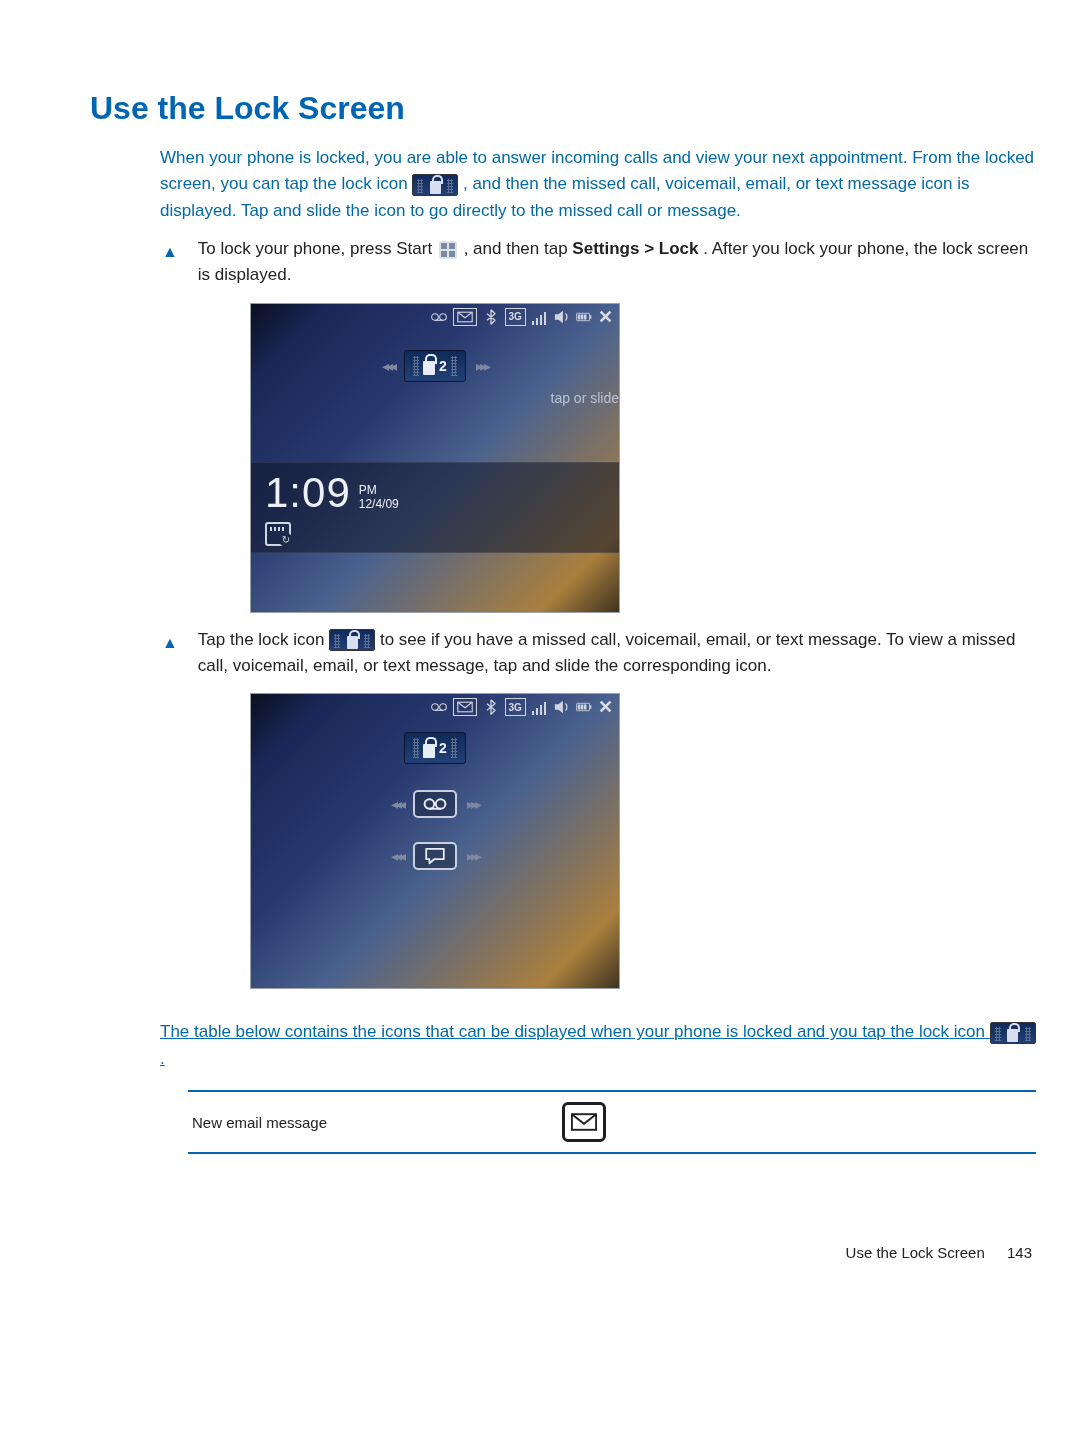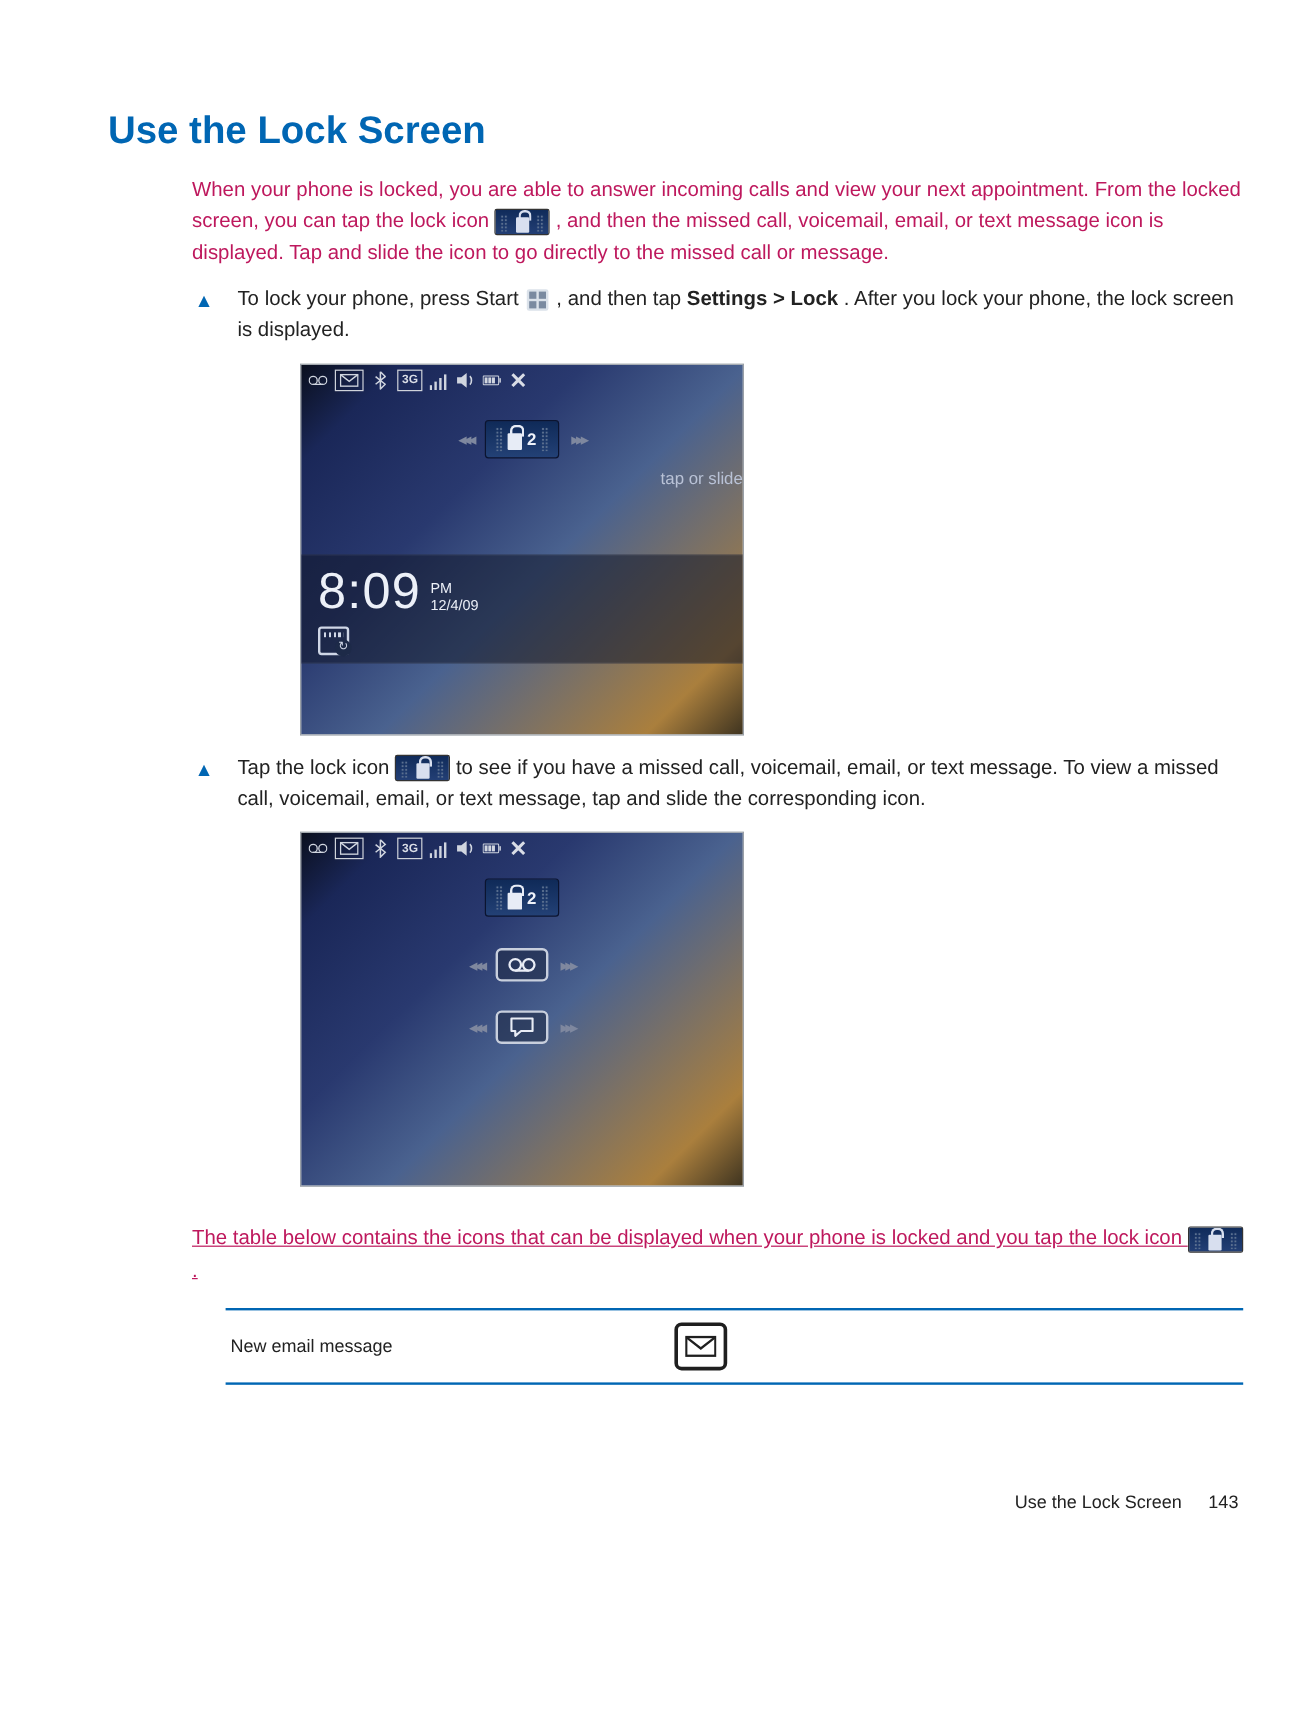--- a/index.html
+++ b/index.html
@@ -18,21 +18,21 @@
     color: #0066b3;
     font-family: Arial, Helvetica, sans-serif;
     font-weight: bold;
     font-size: 32px;
     margin: 0 0 18px 0;
   }
   .body-text {
     margin-left: 70px;
     font-size: 17px;
     line-height: 1.55;
-    color: #be185d;
+    color: #0369a1;
   }
   .body-text p { margin: 0 0 8px 0; }
   .bullet-row {
     margin-left: 72px;
     display: flex;
     align-items: flex-start;
     gap: 20px;
     margin-top: 12px;
     font-size: 17px;
     line-height: 1.55;
@@ -108,21 +108,21 @@
     border: 1px solid #9aa0a7;
     background: linear-gradient(135deg,#0a0f1e 0%,#1a2758 12%,#29396f 35%,#4a628f 55%,#aa7f3d 88%,#3f3420 100%);
     position: relative;
     overflow:hidden;
   }
   .device-shot.first { height: 310px; }
   .device-shot.second { height: 296px; }
 
   .statusbar{
     position:absolute;top:0;left:0;right:0;height:26px;
-    display:flex;align-items:center;justify-content:flex-start;
+    display:flex;align-items:center;justify-content:flex-end;
     gap:6px;padding:0 6px;
     font-size:12px;color:#d9dde6;
   }
   .statusbar .ic{
     display:inline-flex;align-items:center;justify-content:center;
     height:18px;
   }
   .statusbar .box{
     border:1px solid #cfd3da;padding:1px 3px;font-size:10px;font-weight:bold;
   }
@@ -298,21 +298,21 @@
         <span class="padlock"></span>
         <span class="num">2</span>
         <span class="dots"></span>
       </span>
       <span class="arrows">▸▸▸</span>
     </div>
     <div class="tap-hint" style="top:86px;">tap or slide</div>
 
     <div class="clock-band" style="top:158px;">
       <div class="clock-line">
-        <span class="clock-time">8:09</span>
+        <span class="clock-time">1:09</span>
         <span class="clock-meta">
           <span>PM</span>
           <span>12/4/09</span>
         </span>
       </div>
       <div class="appt">
         <div class="appt-icon"></div>
       </div>
     </div>
   </div>

